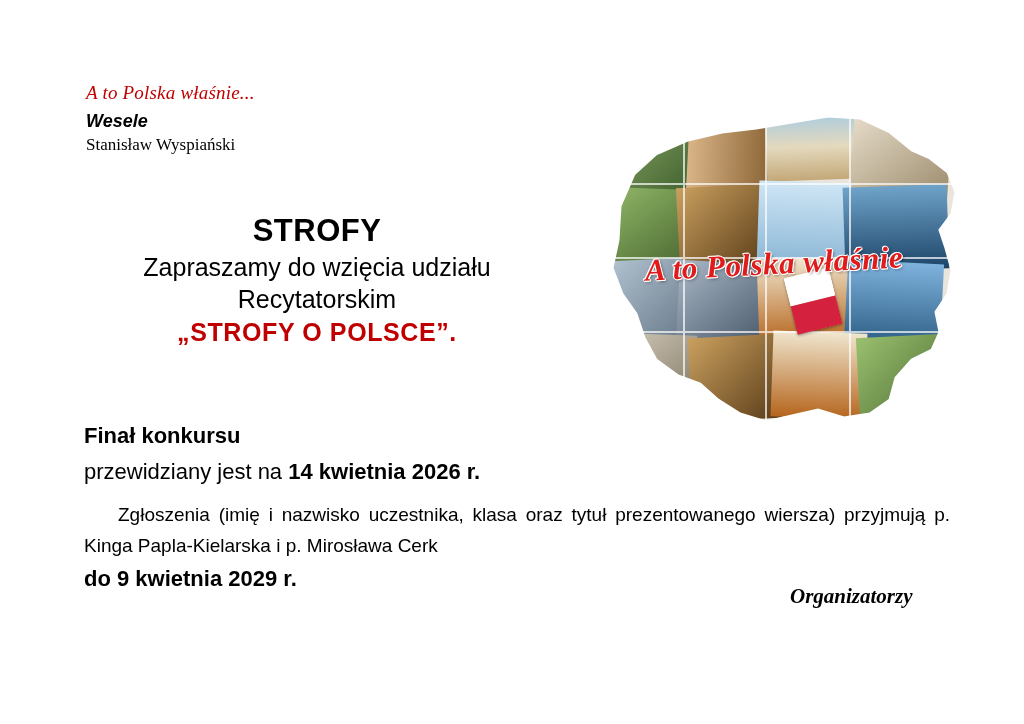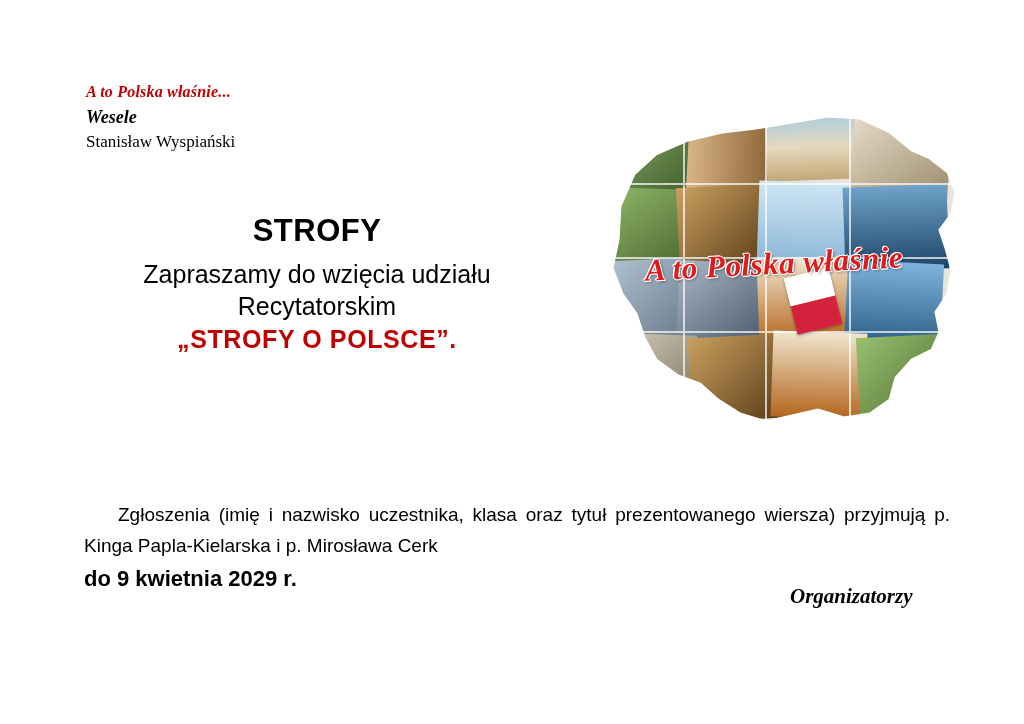--- a/index.html
+++ b/index.html
@@ -25,28 +25,28 @@
   
   .epigraph {
     position: absolute;
     left: 86px;
     top: 82px;
     width: 420px;
   }
   .epigraph-quote {
     font-family: "Liberation Serif", serif;
     font-style: italic;
-    font-weight: bold;
-    font-size: 16px;
+    font-weight: normal;
+    font-size: 19px;
     color: #c00000;
     letter-spacing: 0.2px;
     line-height: 1.2;
   }
   .epigraph-work {
-    font-family: Liberation Serif, serif;
+    font-family: Liberation Sans, sans-serif;
     font-style: italic;
     font-weight: bold;
     font-size: 18px;
     color: #000000;
     margin-top: 6px;
     line-height: 1.2;
   }
   .epigraph-author {
     font-family: "Liberation Serif", serif;
     font-size: 17px;
@@ -65,21 +65,20 @@
   }
   .headline-title {
     font-family: "Liberation Sans", sans-serif;
     font-weight: bold;
     font-size: 31px;
     letter-spacing: 0.5px;
     line-height: 1.25;
   }
   .headline-sub1 {
     font-size: 25px;
-    margin-top: 7px;
     line-height: 1.3;
   }
   .headline-sub2 {
     font-size: 25px;
     font-weight: bold;
     margin-top: 7px;
     line-height: 1.3;
   }
   .headline-sub3 {
     font-size: 25px;
@@ -299,20 +298,24 @@
 
   <div class="collage-caption">A to Polska właśnie</div>
 
   <div class="headline-block">
     <div class="headline-title">STROFY</div>
     <div class="headline-sub1">Zapraszamy do wzięcia udziału</div>
     <div class="headline-sub3">Recytatorskim</div>
     <div class="headline-contest-name">„STROFY O POLSCE”.</div>
   </div>
 
+  <div class="final-block">
+    <div class="final-line1">Finał konkursu</div>
+    <div class="final-line2"><span>przewidziany jest na </span><b>14 kwietnia 2026 r.</b></div>
+  </div>
 
   <div class="submissions"><span class="indent"></span><span>Zgłoszenia (imię i nazwisko uczestnika, klasa oraz tytuł prezentowanego wiersza) przyjmują p. Kinga Papla-Kielarska i p. Mirosława Cerk</span></div>
 
   <div class="deadline">do 9 kwietnia 2029 r.</div>
 
   <div class="signature">Organizatorzy</div>
 
 </div>
 
 </body></html>

